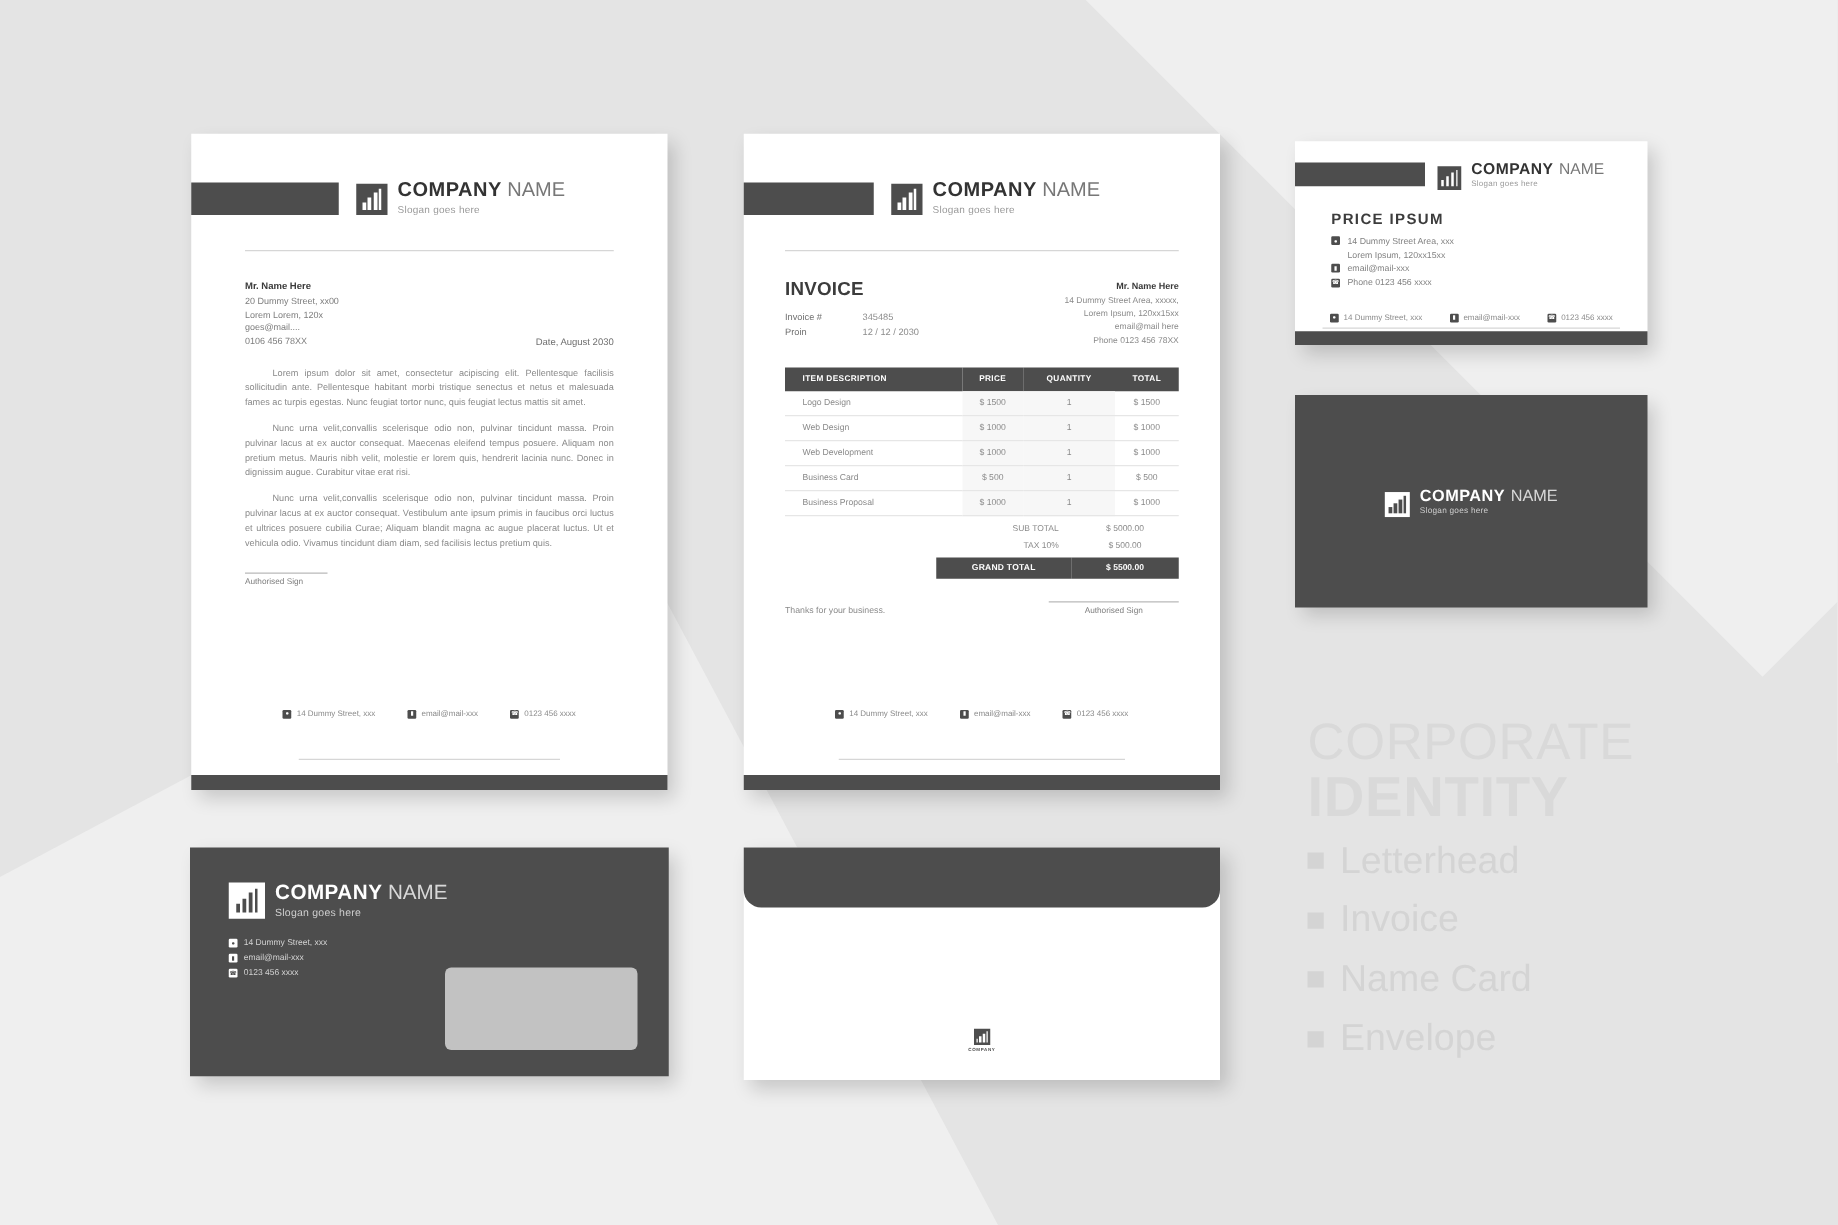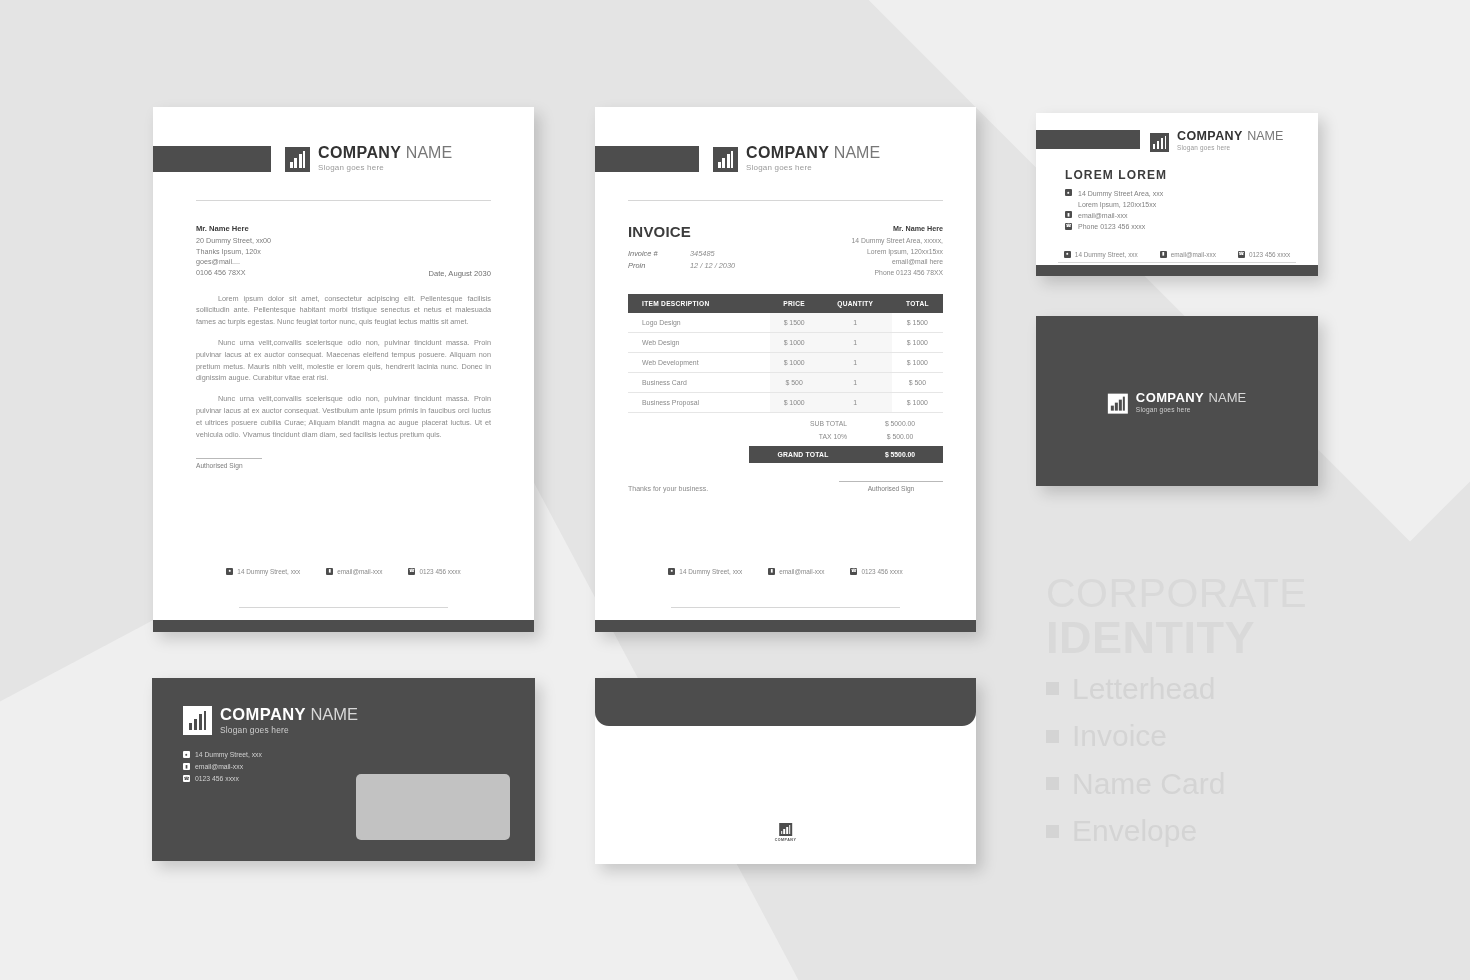--- a/index.html
+++ b/index.html
@@ -122,21 +122,21 @@
   #invoice .logo-mark span:nth-child(3){width:3px;height:14px;}
   #invoice .logo-mark span:nth-child(4){width:2px;height:17px;}
   #invoice .logo-company { font-size: 16px; }
   #invoice .logo-name { font-size: 16px; }
   #invoice .logo-slogan { font-size: 8px; margin-top: 2px; }
   #invoice .rule { margin: 28px 33px 0 33px; }
 
   .inv-top { display: flex; justify-content: space-between; margin: 22px 33px 0 33px; }
   .inv-title { font-size: 15px; font-weight: bold; color: #3c3c3c; letter-spacing: 0.2px; }
   .inv-meta { margin-top: 8px; }
-  .inv-meta-row { display: flex; font-size: 7.4px; color: #6f6f6f; line-height: 1.6; font-style: italic; }
+  .inv-meta-row { display: flex; font-size: 7.4px; color: #6f6f6f; line-height: 1.6; }
   .inv-meta-label { width: 62px; }
   .inv-meta-val { color: #8c8c8c; }
   .inv-to { text-align: right; font-size: 6.8px; color: #8a8a8a; line-height: 1.55; }
   .inv-to-name { font-weight: bold; font-size: 7.2px; color: #3a3a3a; margin-bottom: 2px; }
 
   table.inv-table { width: calc(100% - 66px); margin: 16px 33px 0 33px; border-collapse: collapse; }
   table.inv-table thead th {
     background: #4d4d4d; color: #fff; font-size: 6.6px; font-weight: bold;
     letter-spacing: 0.3px; padding: 6px 4px; text-align: center;
   }
@@ -284,21 +284,21 @@
         <div class="logo-slogan">Slogan goes here</div>
       </div>
     </div>
   </div>
 
   <div class="rule"></div>
 
   <div class="addr-block">
     <div class="addr-name">Mr. Name Here</div>
     <div>20 Dummy Street, xx00</div>
-    <div>Thanks Ipsum, 120x</div>
+    <div>Lorem Lorem, 120x</div>
     <div>goes@mail....</div>
     <div style="display:flex;justify-content:space-between;align-items:flex-end;padding-right:43px;">
       <span>0106 456 78XX</span>
       <span class="date-line">Date, August 2030</span>
     </div>
   </div>
 
   <div class="body-copy">
     <p>Lorem ipsum dolor sit amet, consectetur acipiscing elit. Pellentesque facilisis sollicitudin ante. Pellentesque habitant morbi tristique senectus et netus et malesuada fames ac turpis egestas. Nunc feugiat tortor nunc, quis feugiat lectus mattis sit amet.</p>
     <p>Nunc urna velit,convallis scelerisque odio non, pulvinar tincidunt massa. Proin pulvinar lacus at ex auctor consequat. Maecenas eleifend tempus posuere. Aliquam non pretium metus. Mauris nibh velit, molestie er lorem quis, hendrerit lacinia nunc. Donec in dignissim augue. Curabitur vitae erat risi.</p>
@@ -475,21 +475,21 @@
       <div class="logo-text-wrap">
         <div>
           <span class="logo-company">COMPANY</span>
           <span class="logo-name">NAME</span>
         </div>
         <div class="logo-slogan">Slogan goes here</div>
       </div>
     </div>
   </div>
 
-  <div class="card-name">LOREM LOREM</div>
+  <div class="card-name">PRICE IPSUM</div>
   <div class="card-lines">
     <div class="card-line">
       <span class="card-ico">●</span>
       <span>14 Dummy Street Area, xxx</span>
     </div>
     <div class="card-line sub">
       <span>Lorem Ipsum, 120xx15xx</span>
     </div>
     <div class="card-line">
       <span class="card-ico">▮</span>

